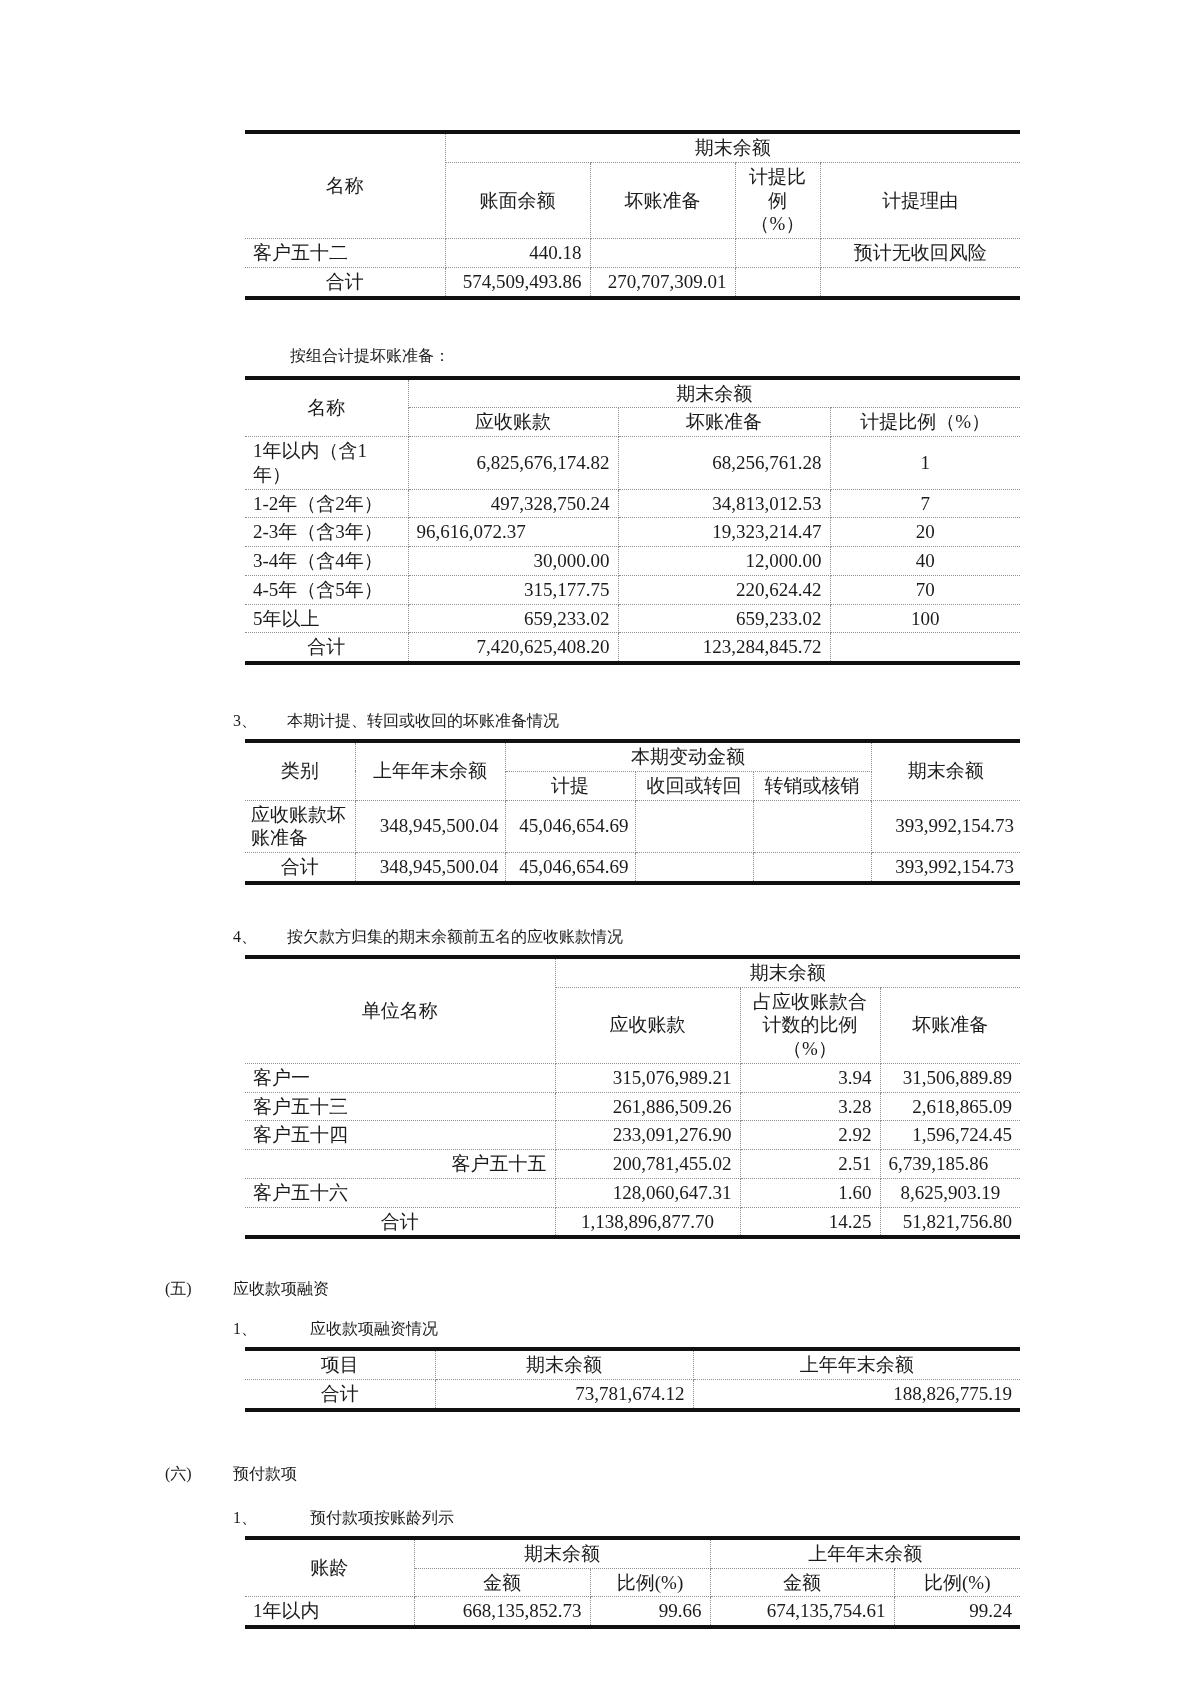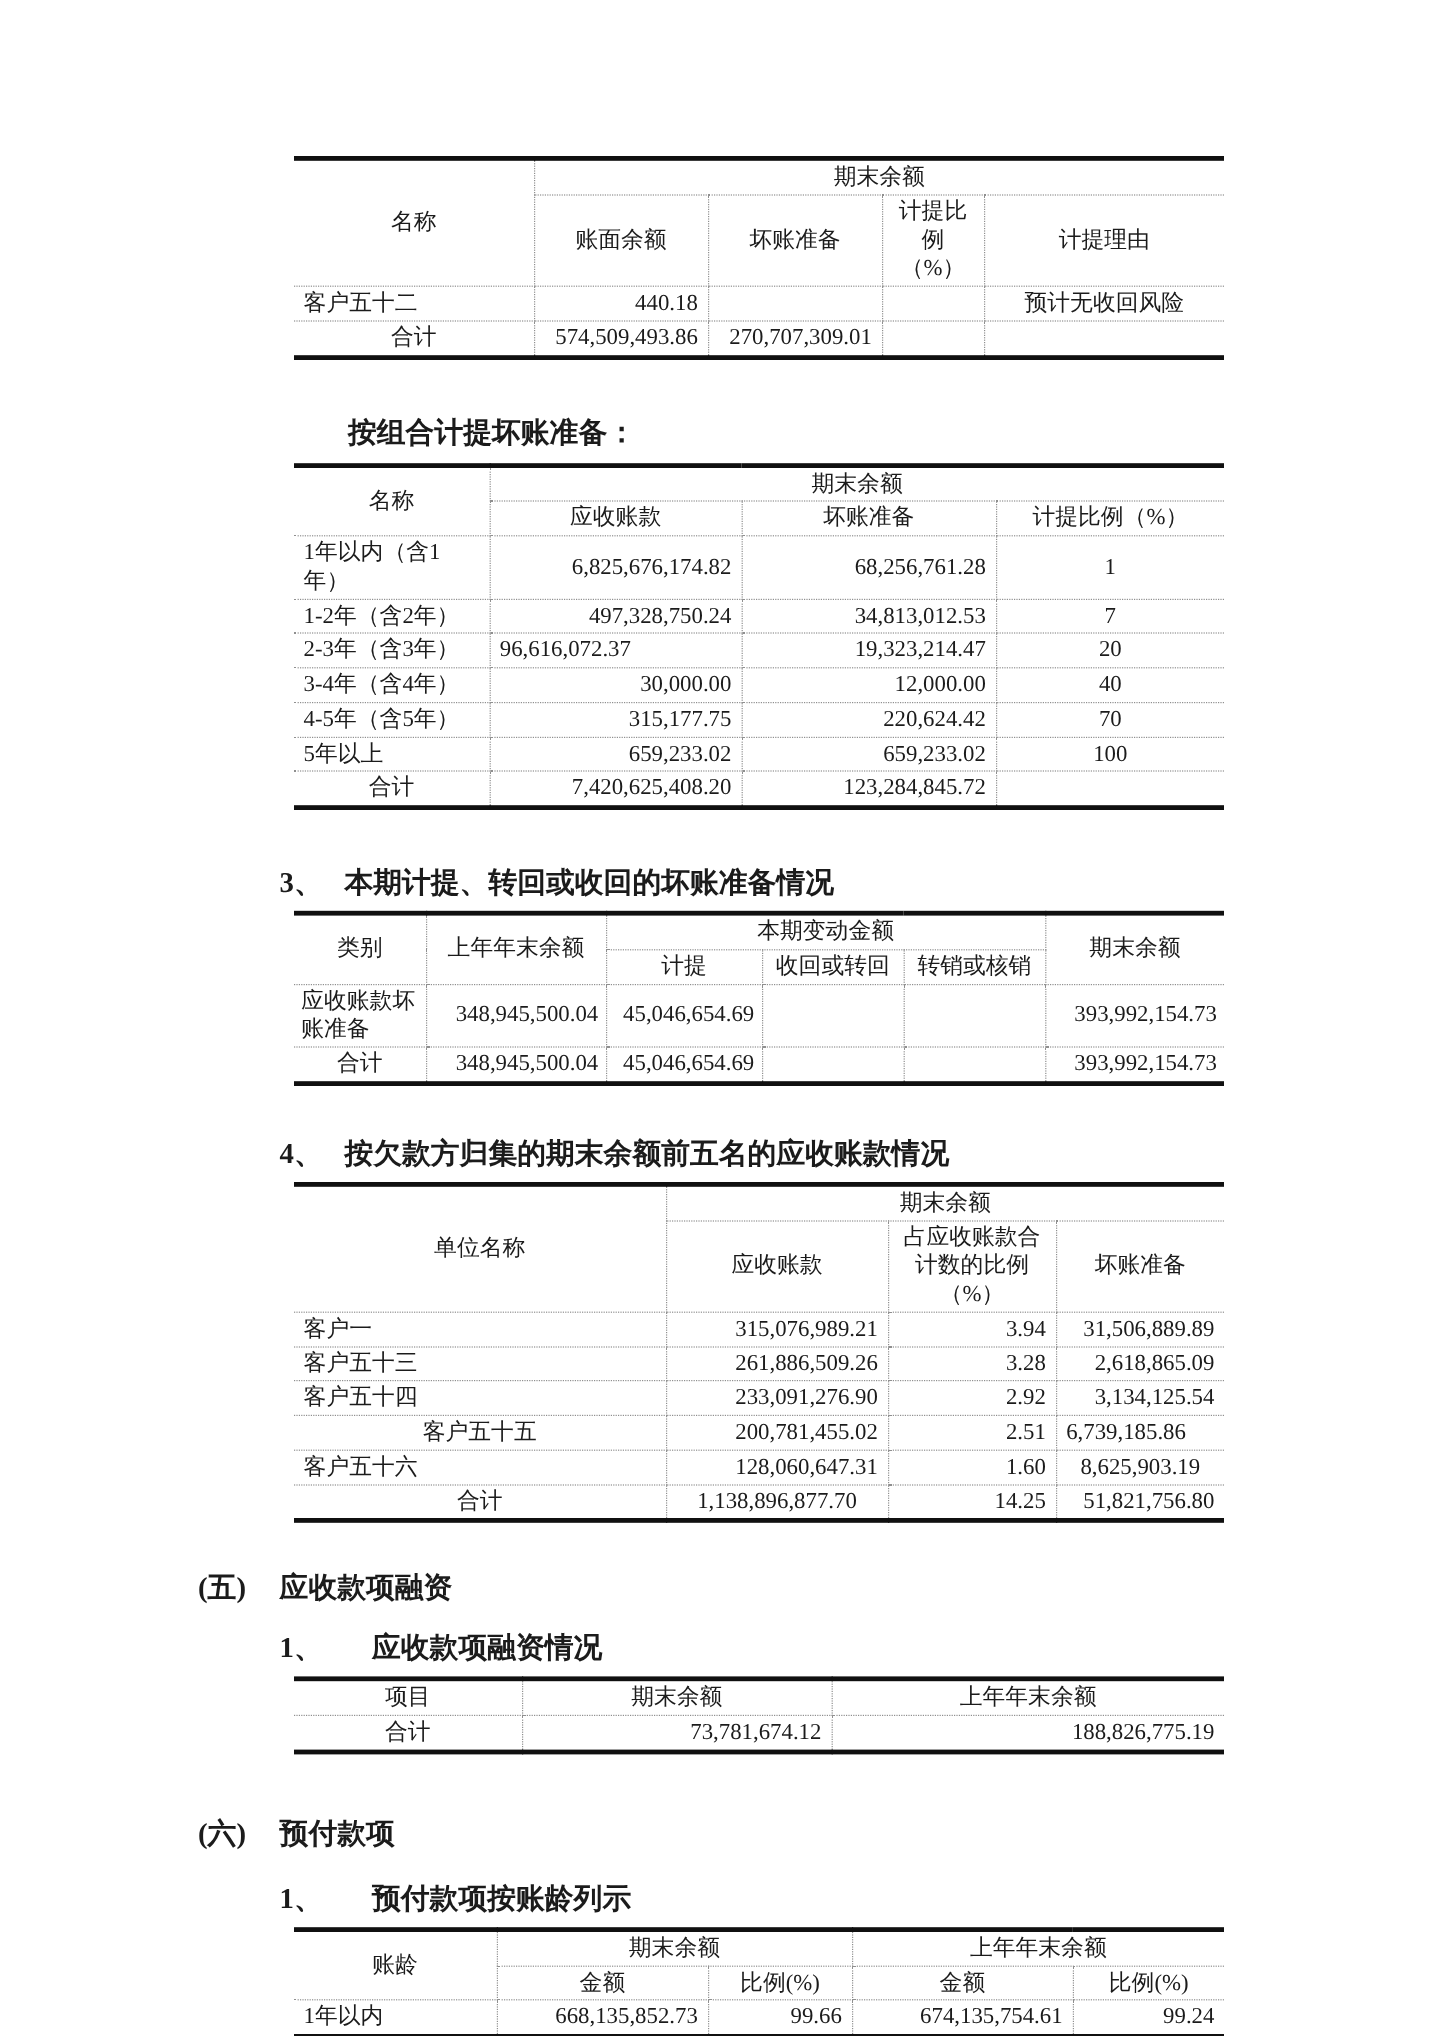--- a/index.html
+++ b/index.html
@@ -16,21 +16,21 @@
   td,th{
     border:1px dotted #8f8f8f;
     padding:2px 8px;font-weight:normal;font-size:19px;
     vertical-align:middle;word-wrap:break-word;
   }
   th{text-align:center;}
   tr>*:first-child{border-left:none;}
   tr>*:last-child{border-right:none;}
   .t1{margin-top:130px;}
   .t3 td{padding:2px 6px;}
-  .heading{font-weight:bold;font-size:24px;white-space:nowrap;}
+  .heading{font-weight:normal;font-size:16px;white-space:nowrap;}
   .h-group{margin:46px 0 10px 290px;}
   .h-num{display:inline-block;}
   .h3x{margin:46px 0 8px 233px;}
   .h3x .h-num,.h4x .h-num{min-width:54px;}
   .h4x{margin:42px 0 8px 233px;}
   .h5x{margin:40px 0 0 165px;}
   .h5x .h-num,.h6x .h-num{min-width:68px;}
   .h51x{margin:20px 0 8px 233px;}
   .h51x .h-num,.h61x .h-num{min-width:77px;}
   .h6x{margin:52px 0 0 165px;}
@@ -221,24 +221,24 @@
       <tr>
         <td style="text-align: left;">客户五十三</td>
         <td style="text-align: right;">261,886,509.26</td>
         <td style="text-align: right;">3.28</td>
         <td style="text-align: right;">2,618,865.09</td>
       </tr>
       <tr>
         <td style="text-align: left;">客户五十四</td>
         <td style="text-align: right;">233,091,276.90</td>
         <td style="text-align: right;">2.92</td>
-        <td style="text-align: right;">3,134,125.54</td>
-      </tr>
-      <tr>
-        <td style="text-align: center;">客户五十五</td>
+        <td style="text-align: right;">1,596,724.45</td>
+      </tr>
+      <tr>
+        <td style="text-align: right;">客户五十五</td>
         <td style="text-align: right;">200,781,455.02</td>
         <td style="text-align: right;">2.51</td>
         <td style="text-align: left;">6,739,185.86</td>
       </tr>
       <tr>
         <td style="text-align: left;">客户五十六</td>
         <td style="text-align: right;">128,060,647.31</td>
         <td style="text-align: right;">1.60</td>
         <td style="text-align: center;">8,625,903.19</td>
       </tr>

